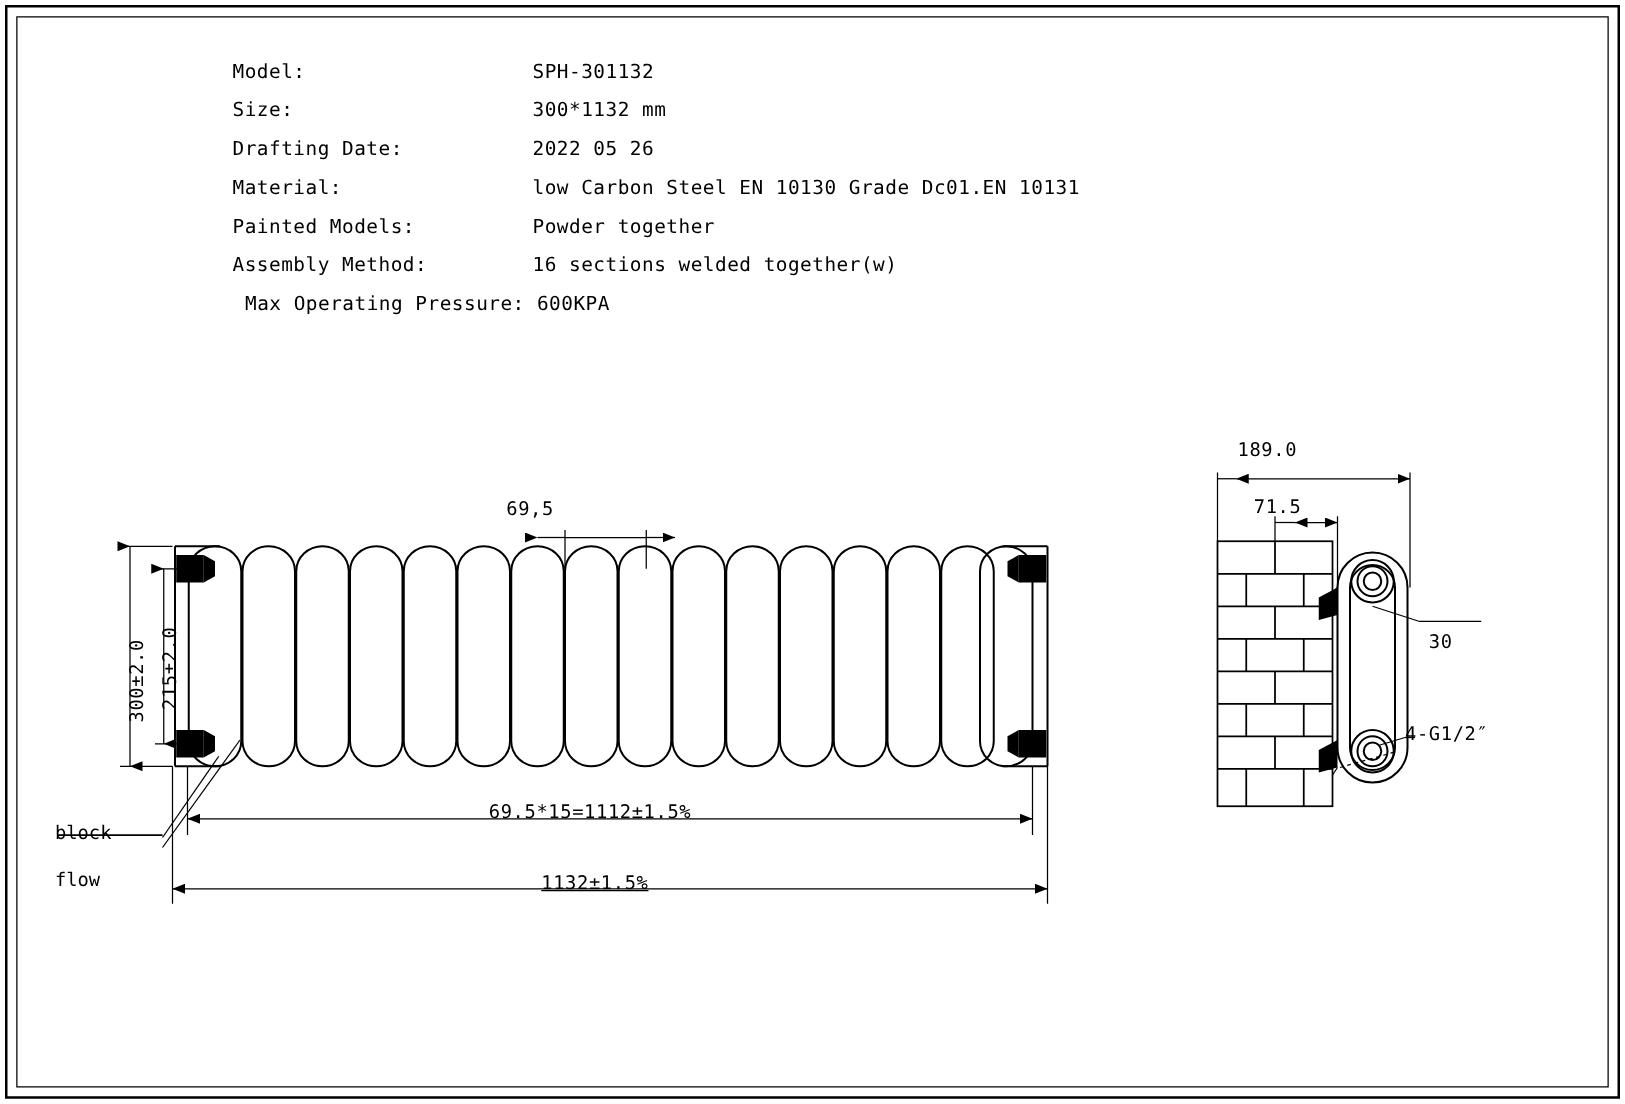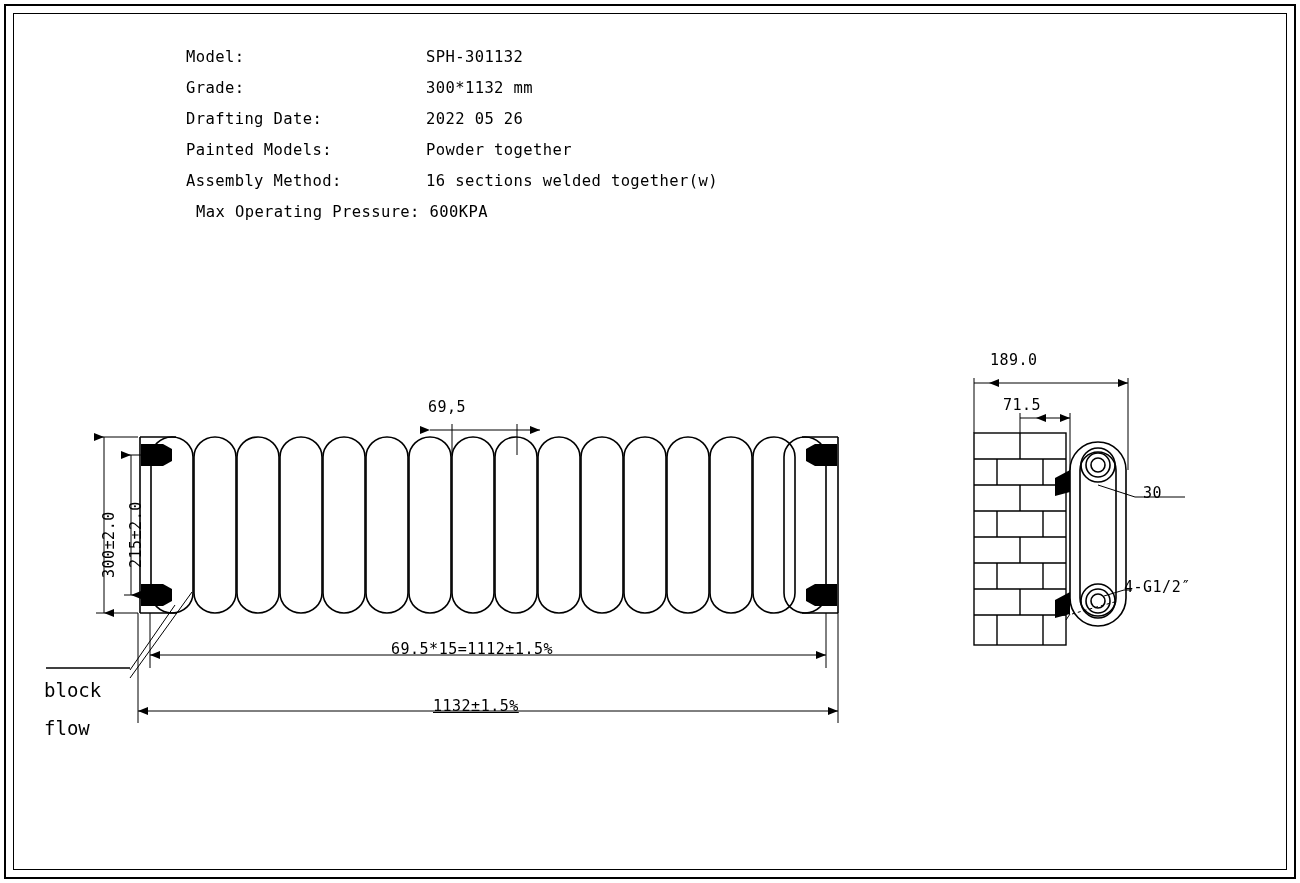--- a/index.html
+++ b/index.html
@@ -70,23 +70,22 @@
     letter-spacing: 0.5px;
     white-space: nowrap;
   }
   .dim-text.vert {
     transform-origin: 0 0;
     transform: rotate(-90deg);
   }
 
   .label-plain {
     position: absolute;
-    font-size: 19px;
+    font-size: 15px;
     white-space: nowrap;
-    margin-top: 22px;
   }
 
   svg.draw {
     position: absolute;
     left: 0; top: 0;
     width: 1300px; height: 883px;
     overflow: visible;
     pointer-events: none;
   }
 </style>
@@ -96,24 +95,27 @@
 <div id="sheet">
 
   <div class="frame-outer"></div>
   <div class="frame-inner"></div>
 
   <div class="spec">
     <div class="spec-row">
       <span class="spec-label">Model:</span><span class="spec-value">SPH-301132</span>
     </div>
     <div class="spec-row">
-      <span class="spec-label">Grade:</span><span class="spec-value">300*1132 mm</span>
+      <span class="spec-label">Size:</span><span class="spec-value">300*1132 mm</span>
     </div>
     <div class="spec-row">
       <span class="spec-label">Drafting Date:</span><span class="spec-value">2022 05 26</span>
+    </div>
+    <div class="spec-row">
+      <span class="spec-label">Material:</span><span class="spec-value">low Carbon Steel  EN 10130 Grade Dc01.EN 10131</span>
     </div>
     <div class="spec-row">
       <span class="spec-label">Painted Models:</span><span class="spec-value">Powder together</span>
     </div>
     <div class="spec-row">
       <span class="spec-label">Assembly Method:</span><span class="spec-value">16 sections welded together(w)</span>
     </div>
     <div class="spec-row single">
       <span class="spec-label">Max Operating Pressure: 600KPA</span>
     </div>
@@ -247,25 +249,25 @@
       <path d="M1135,497 L1185,497"></path>
 
       <path d="M1104,596 L1124,590"></path>
       <path d="M1124,590 L1132,590"></path>
       <path d="M1072,614 L1118,601" stroke-dasharray="3 3"></path>
     </g>
   </svg>
 
   <div class="dim-text vert" style="left:100px; top:578px;">300±2.0</div>
   <div class="dim-text vert" style="left:127px; top:568px;">215±2.0</div>
-  <div class="dim-text" style="left:428px; top:398px;">69,5</div>
+  <div class="dim-text" style="left:405px; top:398px;">69,5</div>
   <div class="dim-text" style="left:391px; top:640px;">69.5*15=1112±1.5%</div>
   <div class="dim-text" style="left:433px; top:697px;text-decoration:underline;">1132±1.5%</div>
 
   <div class="label-plain" style="left:44px; top:657px;">block</div>
   <div class="label-plain" style="left:44px; top:695px;">flow</div>
 
   <div class="dim-text" style="left:990px; top:351px;">189.0</div>
   <div class="dim-text" style="left:1003px; top:396px;">71.5</div>
-  <div class="dim-text" style="left:1143px; top:484px;text-align:right;">30</div>
+  <div class="dim-text" style="left:1143px; top:504px;text-align:right;">30</div>
   <div class="dim-text" style="left:1124px; top:578px;">4-G1/2″</div>
 
 </div>
 
 </body></html>

